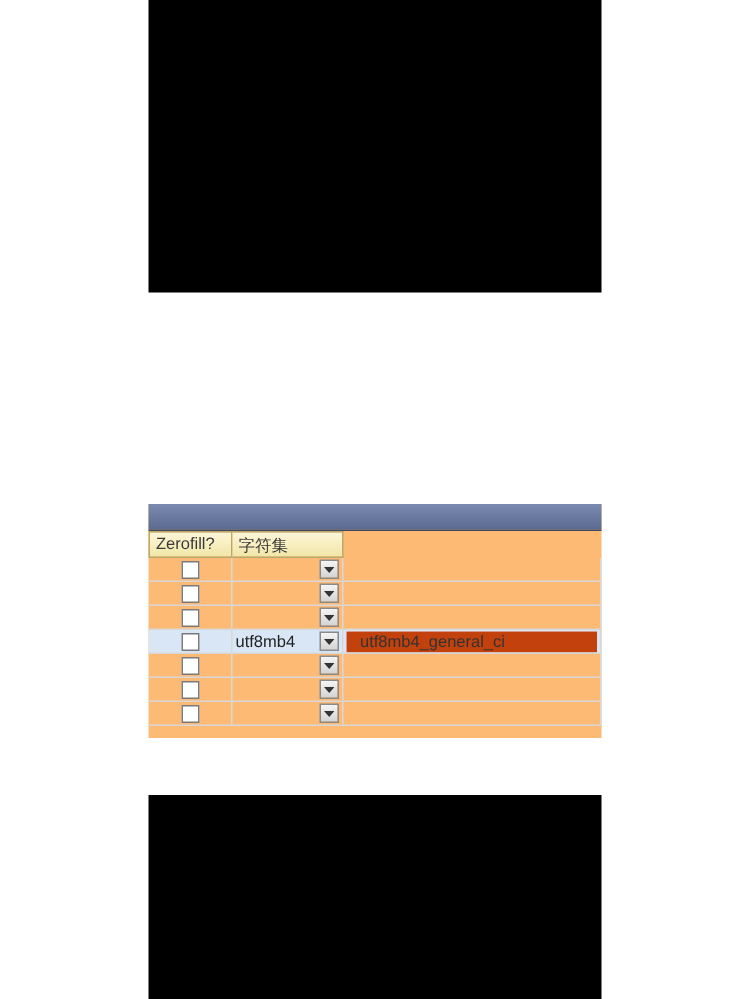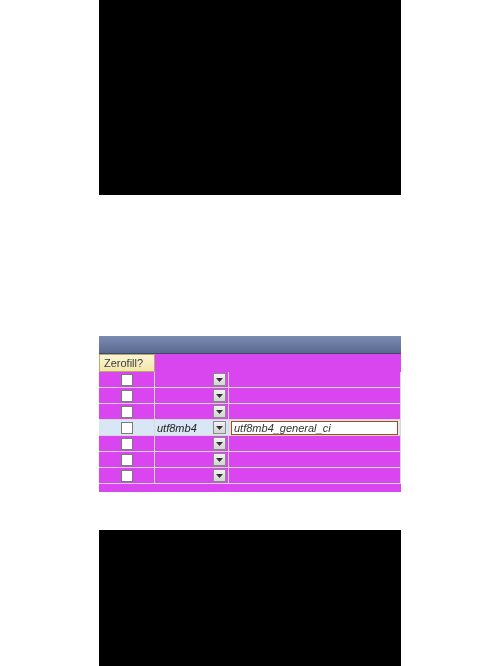--- a/index.html
+++ b/index.html
@@ -2,36 +2,36 @@
 <html><head>
 <meta charset="utf-8">
 <style>
   * { box-sizing: border-box; margin: 0; padding: 0; }
   html, body { width: 500px; height: 666px; background: #fff; font-family: Tahoma, Arial, sans-serif; font-size: 11px; }
   .stage { position: relative; width: 500px; height: 666px; background: #fff; }
   .blackbox { position: absolute; background: #000; }
   .bb-top { left: 99px; top: 0; width: 302px; height: 195px; }
   .bb-bot { left: 99px; top: 530px; width: 302px; height: 136px; }
 
-  .panel { position: absolute; left: 99px; top: 336px; width: 302px; height: 156px; background: #d946ef; }
+  .panel { position: absolute; left: 99px; top: 336px; width: 302px; height: 156px; background: #fdba74; }
   .titlebar { width: 100%; height: 18px; background: linear-gradient(#7b8ab0, #5a6a90); border-bottom: 1px solid #3d4a66; }
 
   .grid { position: relative; width: 100%; }
   .hdr-row { display: flex; height: 18px; }
   .hdr {
     background: linear-gradient(#fdf6d8, #f2e6a8);
     border: 1px solid #b9a96a;
     border-left: none;
     display: flex; align-items: center; padding: 0 4px;
     color: #3a3a3a; font-size: 11px; white-space: nowrap; overflow: hidden;
   }
   .hdr:first-child { border-left: 1px solid #b9a96a; }
 
   .rows { }
-  .row { display: flex; height: 16px; border-bottom: 1px solid #d8d8d8; font-style: italic; }
+  .row { display: flex; height: 16px; border-bottom: 1px solid #d8d8d8; }
   .row.sel { background: #d8e6f5; }
   .cell {
     border-right: 1px solid #d8d8d8;
     display: flex; align-items: center; justify-content: flex-start;
     padding: 0 2px; overflow: hidden; white-space: nowrap; font-size: 11px; color: #222;
   }
   .cell.zf { justify-content: center; }
   .chk {
     width: 12px; height: 12px; border: 1px solid #7a7a7a; background: #fff;
   }
@@ -40,41 +40,42 @@
   }
   .combo-text { flex: 1 1 auto; overflow: hidden; }
   .dd {
     width: 13px; height: 13px; border: 1px solid #8a8a8a;
     background: linear-gradient(#f4f4f4, #d4d4d4);
     display: flex; align-items: center; justify-content: center; flex: 0 0 auto;
   }
   .dd svg { display: block; }
 
   .editbox {
-    width: 100%; height: 14px; border: 1px solid #c2410c; background: #fff;
+    width: 100%; height: 14px; border: 7px solid #c2410c; background: #fff;
     display: flex; align-items: center; padding: 0 2px; font-size: 11px; color: #333;
   }
 
   .col-zf  { width: 56px; }
   .col-cs  { width: 74px; }
   .col-col { width: 172px; flex: 1 1 auto; }
 </style>
 </head>
 <body>
 
 <div class="stage">
   <div class="blackbox bb-top"></div>
   <div class="blackbox bb-bot"></div>
 
   <div class="panel">
     <div class="titlebar"></div>
 
     <div class="grid">
       <div class="hdr-row">
         <div class="hdr col-zf">Zerofill?</div>
+        <div class="hdr col-cs">字符集</div>
       </div>
       <div class="rows" id="rows">
           <div class="row">
             <div class="cell zf col-zf">
               <div class="chk"></div>
             </div>
             <div class="cell col-cs">
               <div class="combo">
                 <div class="combo-text"></div>
                 <div class="dd">

